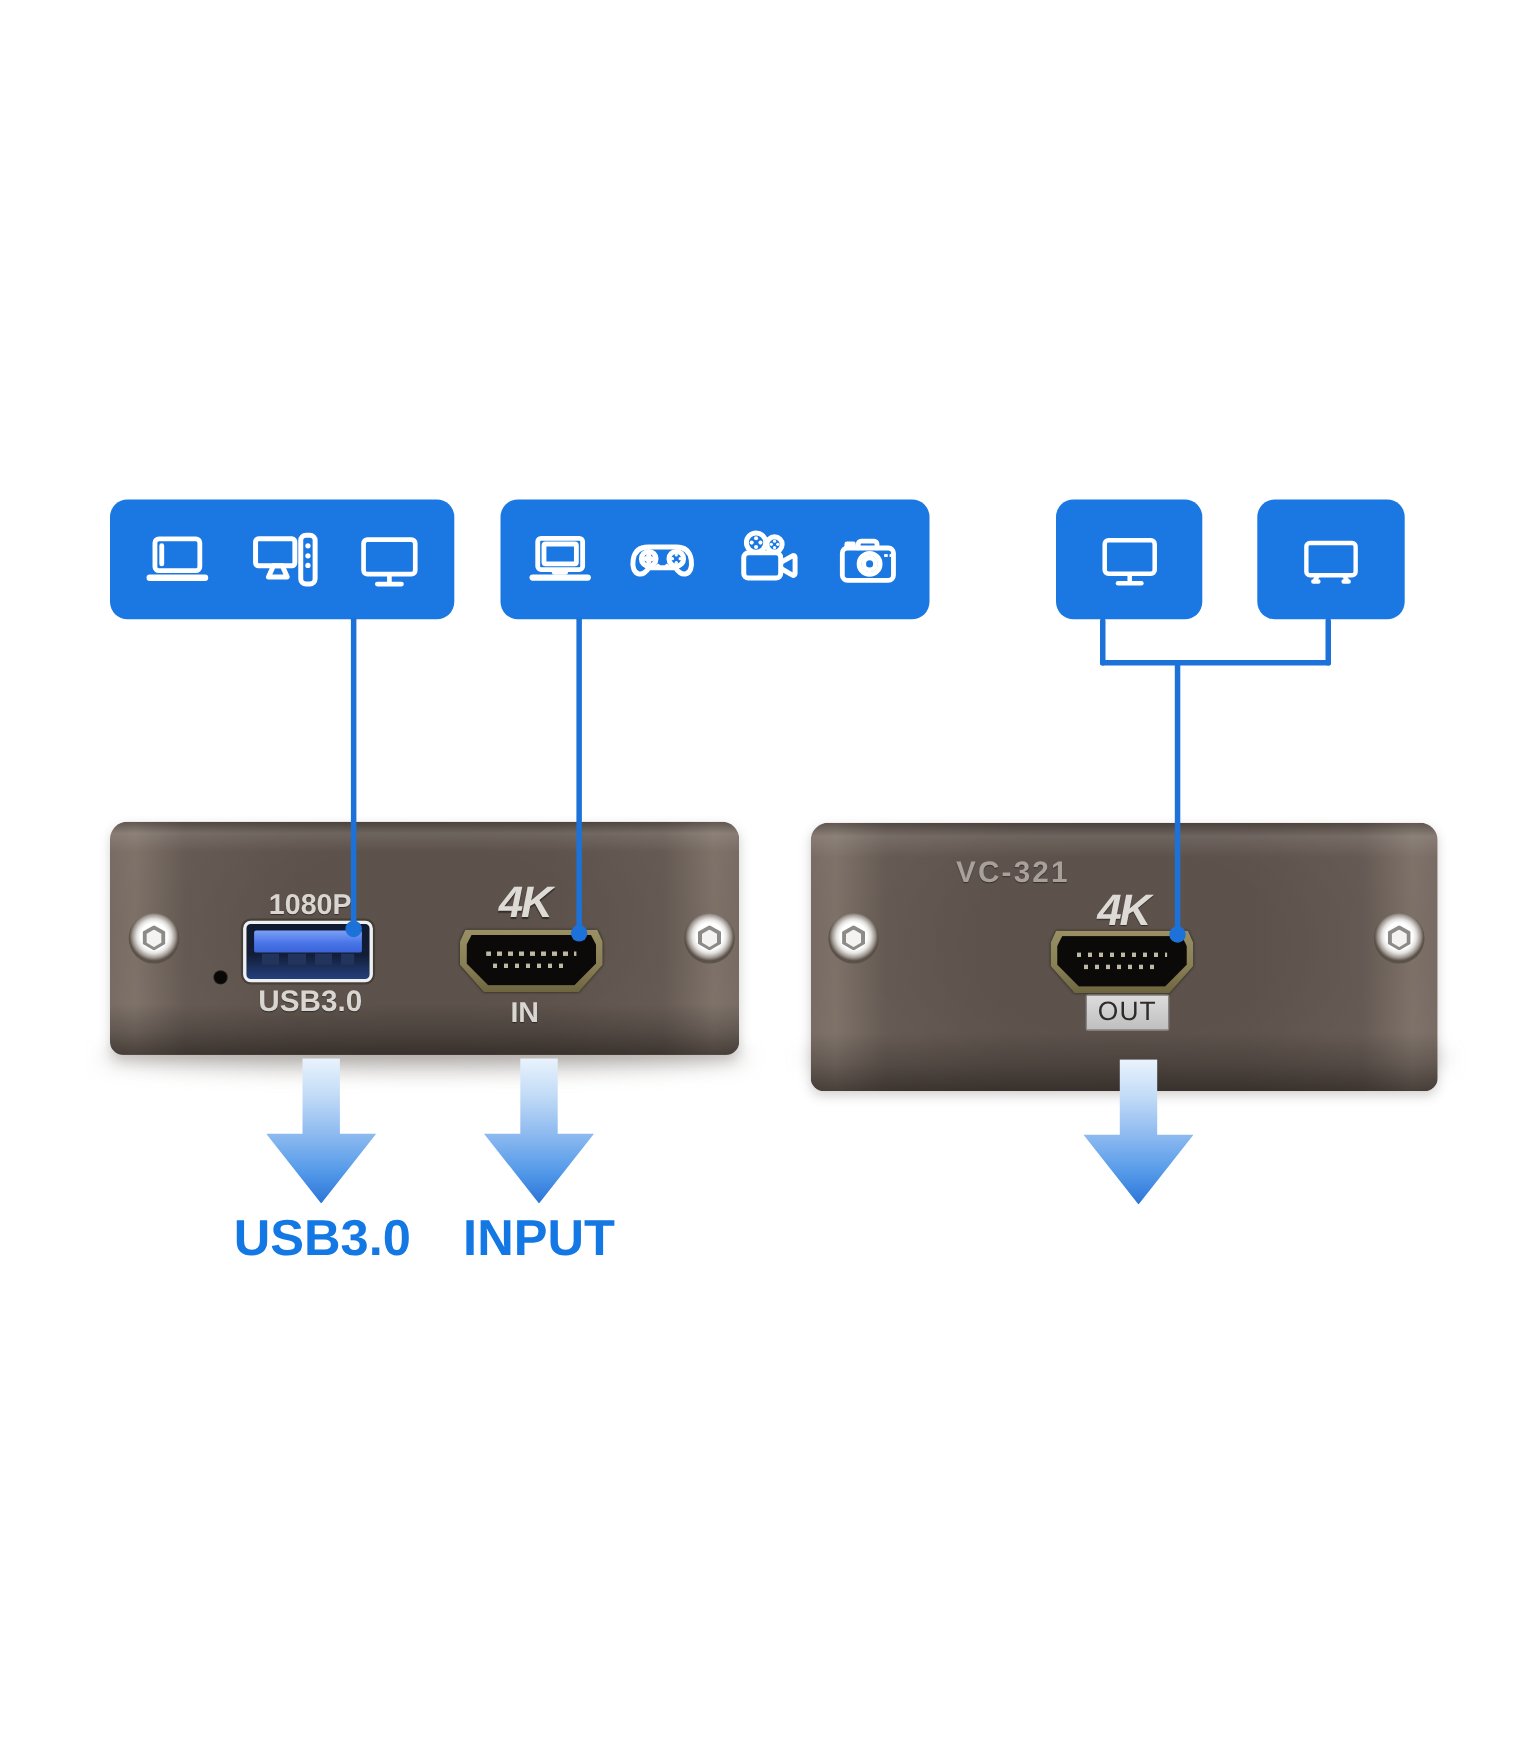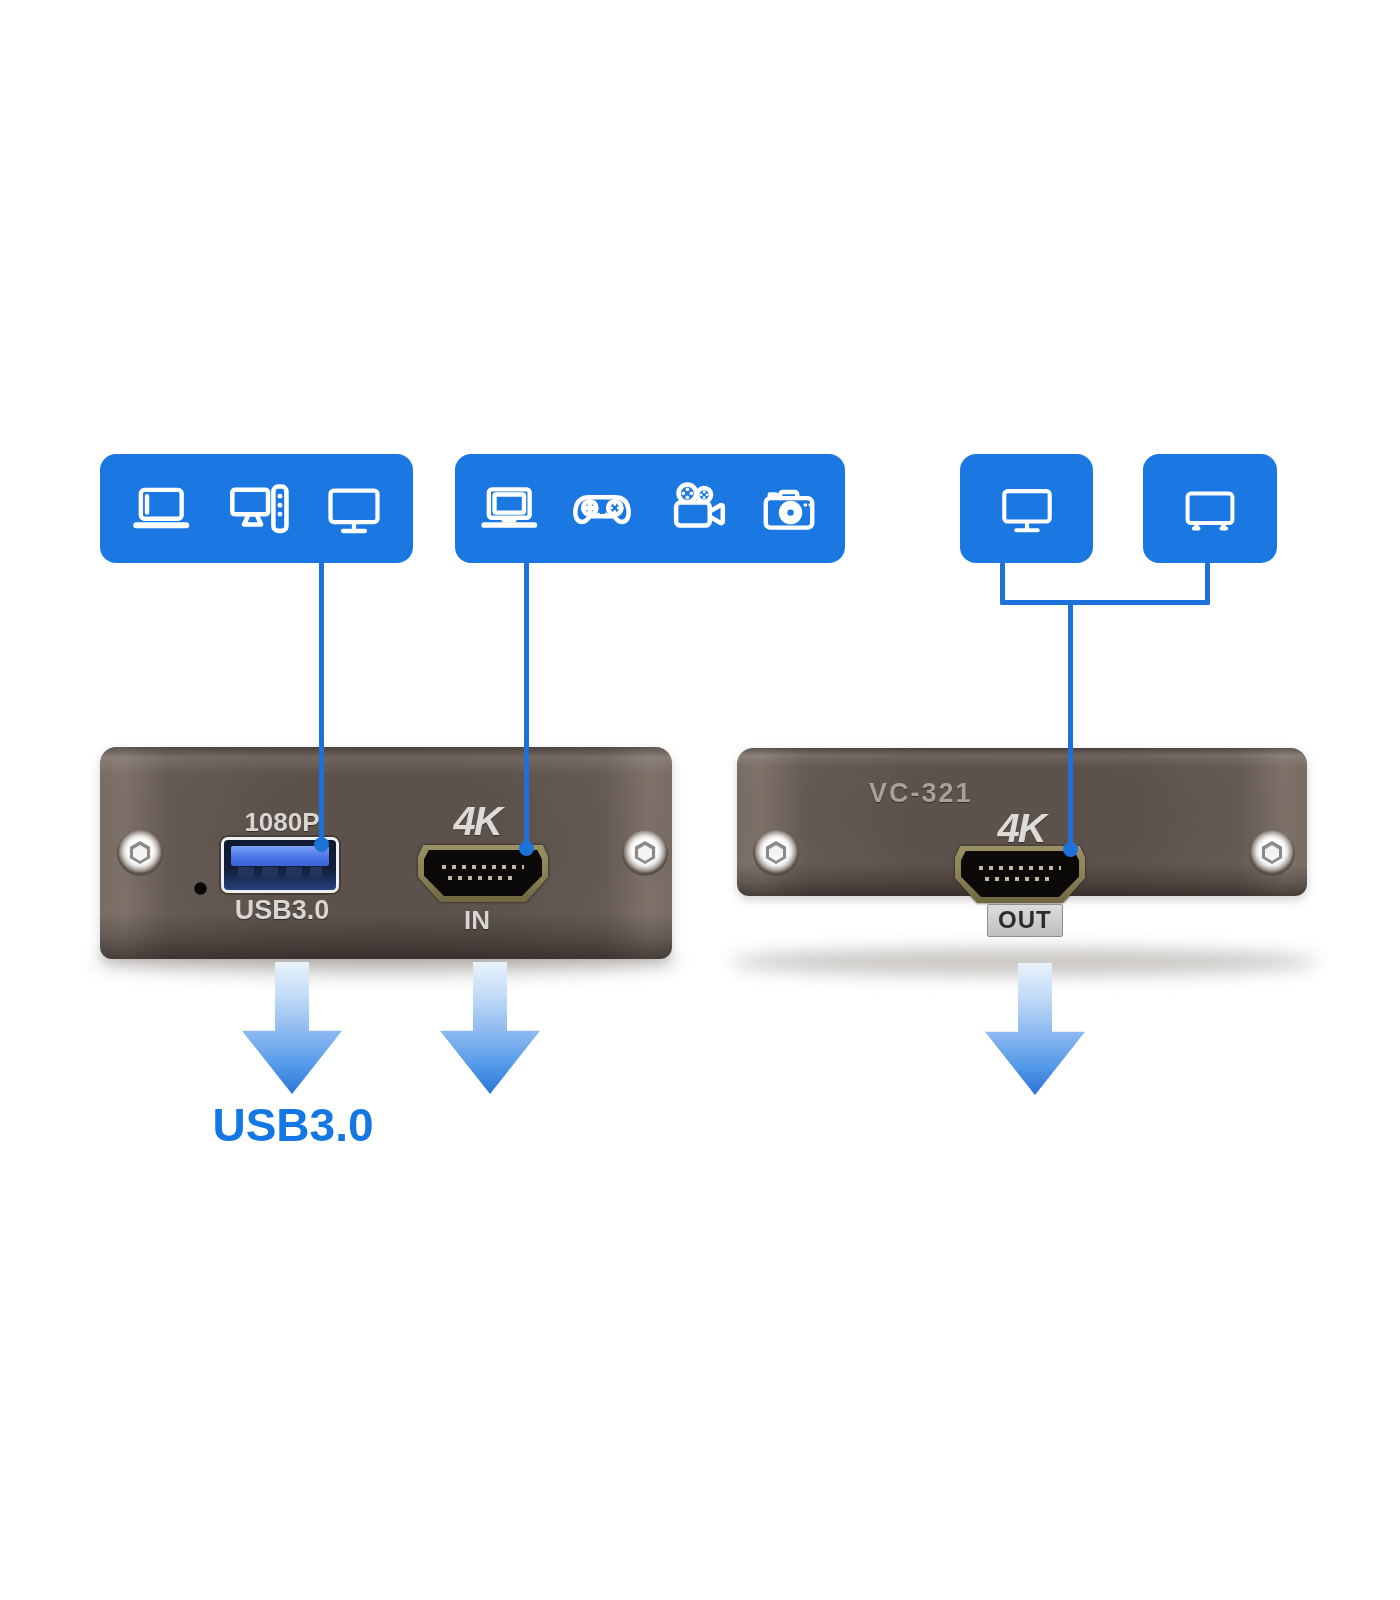--- a/index.html
+++ b/index.html
@@ -57,21 +57,21 @@
   .hdmi{position:absolute;filter:drop-shadow(0 0 1.5px rgba(20,16,12,0.8));}
   .hdmi-shell{position:absolute;inset:0;
     clip-path:polygon(0% 20%,4% 0%,96% 0%,100% 20%,100% 56%,83% 100%,17% 100%,0% 56%);
     background:linear-gradient(180deg,#9a9064 0%,#887e55 60%,#6d653f 100%);}
   .hdmi-inner{position:absolute;left:6px;right:6px;top:5px;bottom:6px;
     clip-path:polygon(0% 20%,4% 0%,96% 0%,100% 20%,100% 56%,83% 100%,17% 100%,0% 56%);
     background:#0b0a09;}
   .pins{position:absolute;height:4px;background:repeating-linear-gradient(90deg,rgba(222,214,192,0.85) 0 4px, rgba(0,0,0,0) 4px 10px);}
   
   .badge{position:absolute;background:linear-gradient(180deg,#dcdcdc,#bfbfbf);
-    border:1px solid #8d8d8d;border-radius:2px;color:#2e2c2a;font-weight:bold;
+    border:1px solid #8d8d8d;border-radius:2px;color:#2e2c2a;font-weight:normal;
     font-size:24px;padding:1px 10px 2px;letter-spacing:1px;}
   
   .bigarrow{position:absolute;width:100px;height:132px;z-index:4;
     clip-path:polygon(33% 0%,67% 0%,67% 52%,100% 52%,50% 100%,0% 52%,33% 52%);
     background:linear-gradient(180deg,#e9f3fc 0%,#c3dcf7 25%,#8ebaf0 52%,#549ae9 78%,#2a74d8 100%);}
   .callout{position:absolute;color:#1478e4;font-weight:bold;font-size:46px;text-align:center;z-index:4;}
 </style>
 </head>
 <body>
 
@@ -205,21 +205,21 @@
     <div class="hdmi" style="left:318px;top:98px;width:130px;height:57px;">
       <span class="hdmi-shell"></span>
       <span class="hdmi-inner"></span>
       <span class="pins" style="left:24px;right:24px;top:20px;"></span>
       <span class="pins" style="left:30px;right:30px;top:31px;"></span>
     </div>
 
     <div class="dev-label" style="left:327px;top:158px;width:100px;font-size:26px;">IN</div>
   </div>
 
-  <div class="device" style="left:737px;top:748px;width:570px;height:148px;">
+  <div class="device" style="left:737px;top:748px;width:570px;height:244px;">
     <span class="screw" style="left:16px;top:82px;">
         <span class="hex-o"></span>
         <span class="hex-i"></span>
       </span>
     <span class="screw" style="left:512px;top:82px;">
         <span class="hex-o"></span>
         <span class="hex-i"></span>
       </span>
 
     <div class="dev-label lbl-model" style="left:132px;top:30px;width:160px;">VC-321</div>
@@ -246,14 +246,15 @@
   <div class="vline" style="left:1205px;top:562px;height:43px;"></div>
   <div class="hline" style="left:1000px;top:600px;width:210px;"></div>
   <div class="vline" style="left:1068px;top:600px;height:250px;"></div>
   <div class="ldot" style="left:1063px;top:842px;"></div>
 
   <div class="bigarrow" style="left:242px;top:962px;"></div>
   <div class="bigarrow" style="left:440px;top:962px;"></div>
   <div class="bigarrow" style="left:985px;top:963px;"></div>
 
   <div class="callout" style="left:193px;top:1098px;width:200px;">USB3.0</div>
+  <div class="callout" style="left:390px;top:1098px;width:200px;">INPUT</div>
 
 </div>
 
 </body></html>

